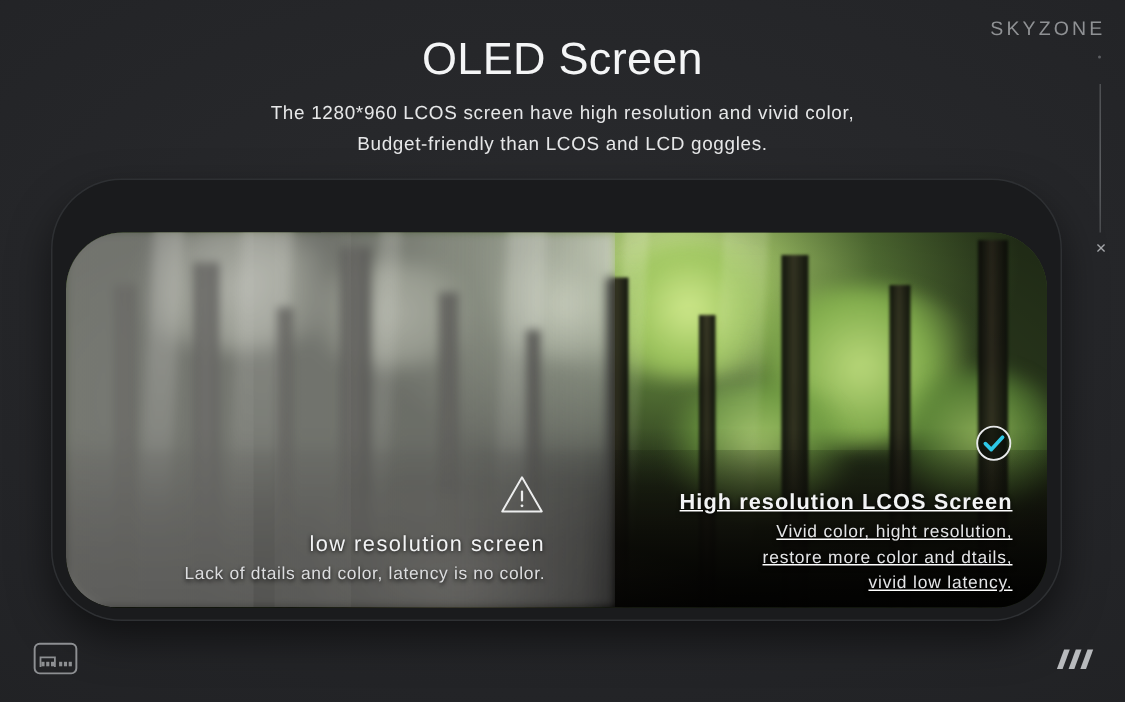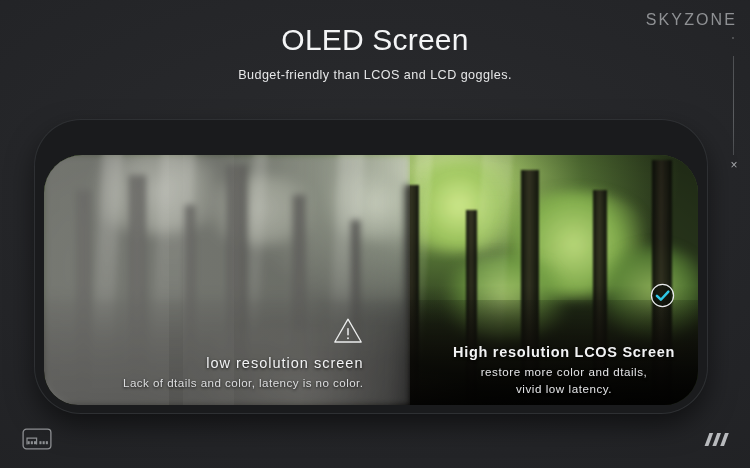--- a/index.html
+++ b/index.html
@@ -25,21 +25,21 @@
     top: 0; right: 0;
     width: 1px; height: 100%;
     background: #15161800;
   }
 
   
   .brand {
     position: absolute;
     top: 11px;
     right: 13px;
-    font-size: 16px;
+    font-size: 13px;
     letter-spacing: 2.1px;
     color: #8f9194;
     font-weight: 400;
     user-select: none;
   }
 
   
   .rail-line {
     position: absolute;
     left: 733px;
@@ -210,21 +210,22 @@
     color: #ffffff;
   }
   .cap-left {
     left: 79px;
     bottom: 14px;
     text-align: right;
   }
   .cap-right {
     right: 23px;
     bottom: 8px;
-    text-align: center;
+    text-align: right;
+    text-decoration: underline;
   }
   .cap-head {
     font-size: 14.5px;
     letter-spacing: 1.0px;
     color: #f2f3f4;
     font-weight: 400;
     margin: 0 0 3px 0;
     text-shadow: 0 1px 3px rgba(0,0,0,0.85);
   }
   .cap-right .cap-head {
@@ -273,20 +274,21 @@
 <div id="page">
 
   <div class="brand">SKYZONE</div>
 
   <div class="rail-dot"></div>
   <div class="rail-line"></div>
   <div class="rail-close">×</div>
 
   <div class="title">OLED Screen</div>
   <div class="subtitle">
+    <div>The 1280*960 LCOS screen have high resolution and vivid color,</div>
     <div>Budget-friendly than LCOS and LCD goggles.</div>
   </div>
 
   <div class="device">
     <div class="screen">
 
       <div class="scene">
         <div class="scene-sky"></div>
 
         <div class="leaf" style="left:52%;top:2%;width:150px;height:92px;background:radial-gradient(circle,#d3ec8f 0%,#9cc45c 42%,rgba(60,90,36,0) 74%);opacity:.95"></div>
@@ -337,20 +339,21 @@
         <div class="cap-sub">Lack of dtails and color, latency is no color.</div>
       </div>
 
       <svg class="check-icon" viewBox="0 0 26 26">
         <circle cx="13" cy="13" r="11.5" fill="rgba(8,12,8,0.55)" stroke="#e8eaeb" stroke-width="1.3"></circle>
         <path d="M7.2 13.3 L11.3 17.4 L19.1 8.9" fill="none" stroke="#2ec8e6" stroke-width="2.6" stroke-linecap="round" stroke-linejoin="round"></path>
       </svg>
       <div class="cap cap-right">
         <div class="cap-head">High resolution LCOS Screen</div>
         <div class="cap-sub">
+          <div>Vivid color,  hight resolution,</div>
           <div>restore more color and dtails,</div>
           <div>vivid low latency.</div>
         </div>
       </div>
 
     </div>
   </div>
 
   <svg class="corner-screen-icon" viewBox="0 0 30 22">
     <rect x="1.1" y="1.1" width="27.8" height="19.8" rx="3.4" fill="none" stroke="#8d8f92" stroke-width="1.3"></rect>

